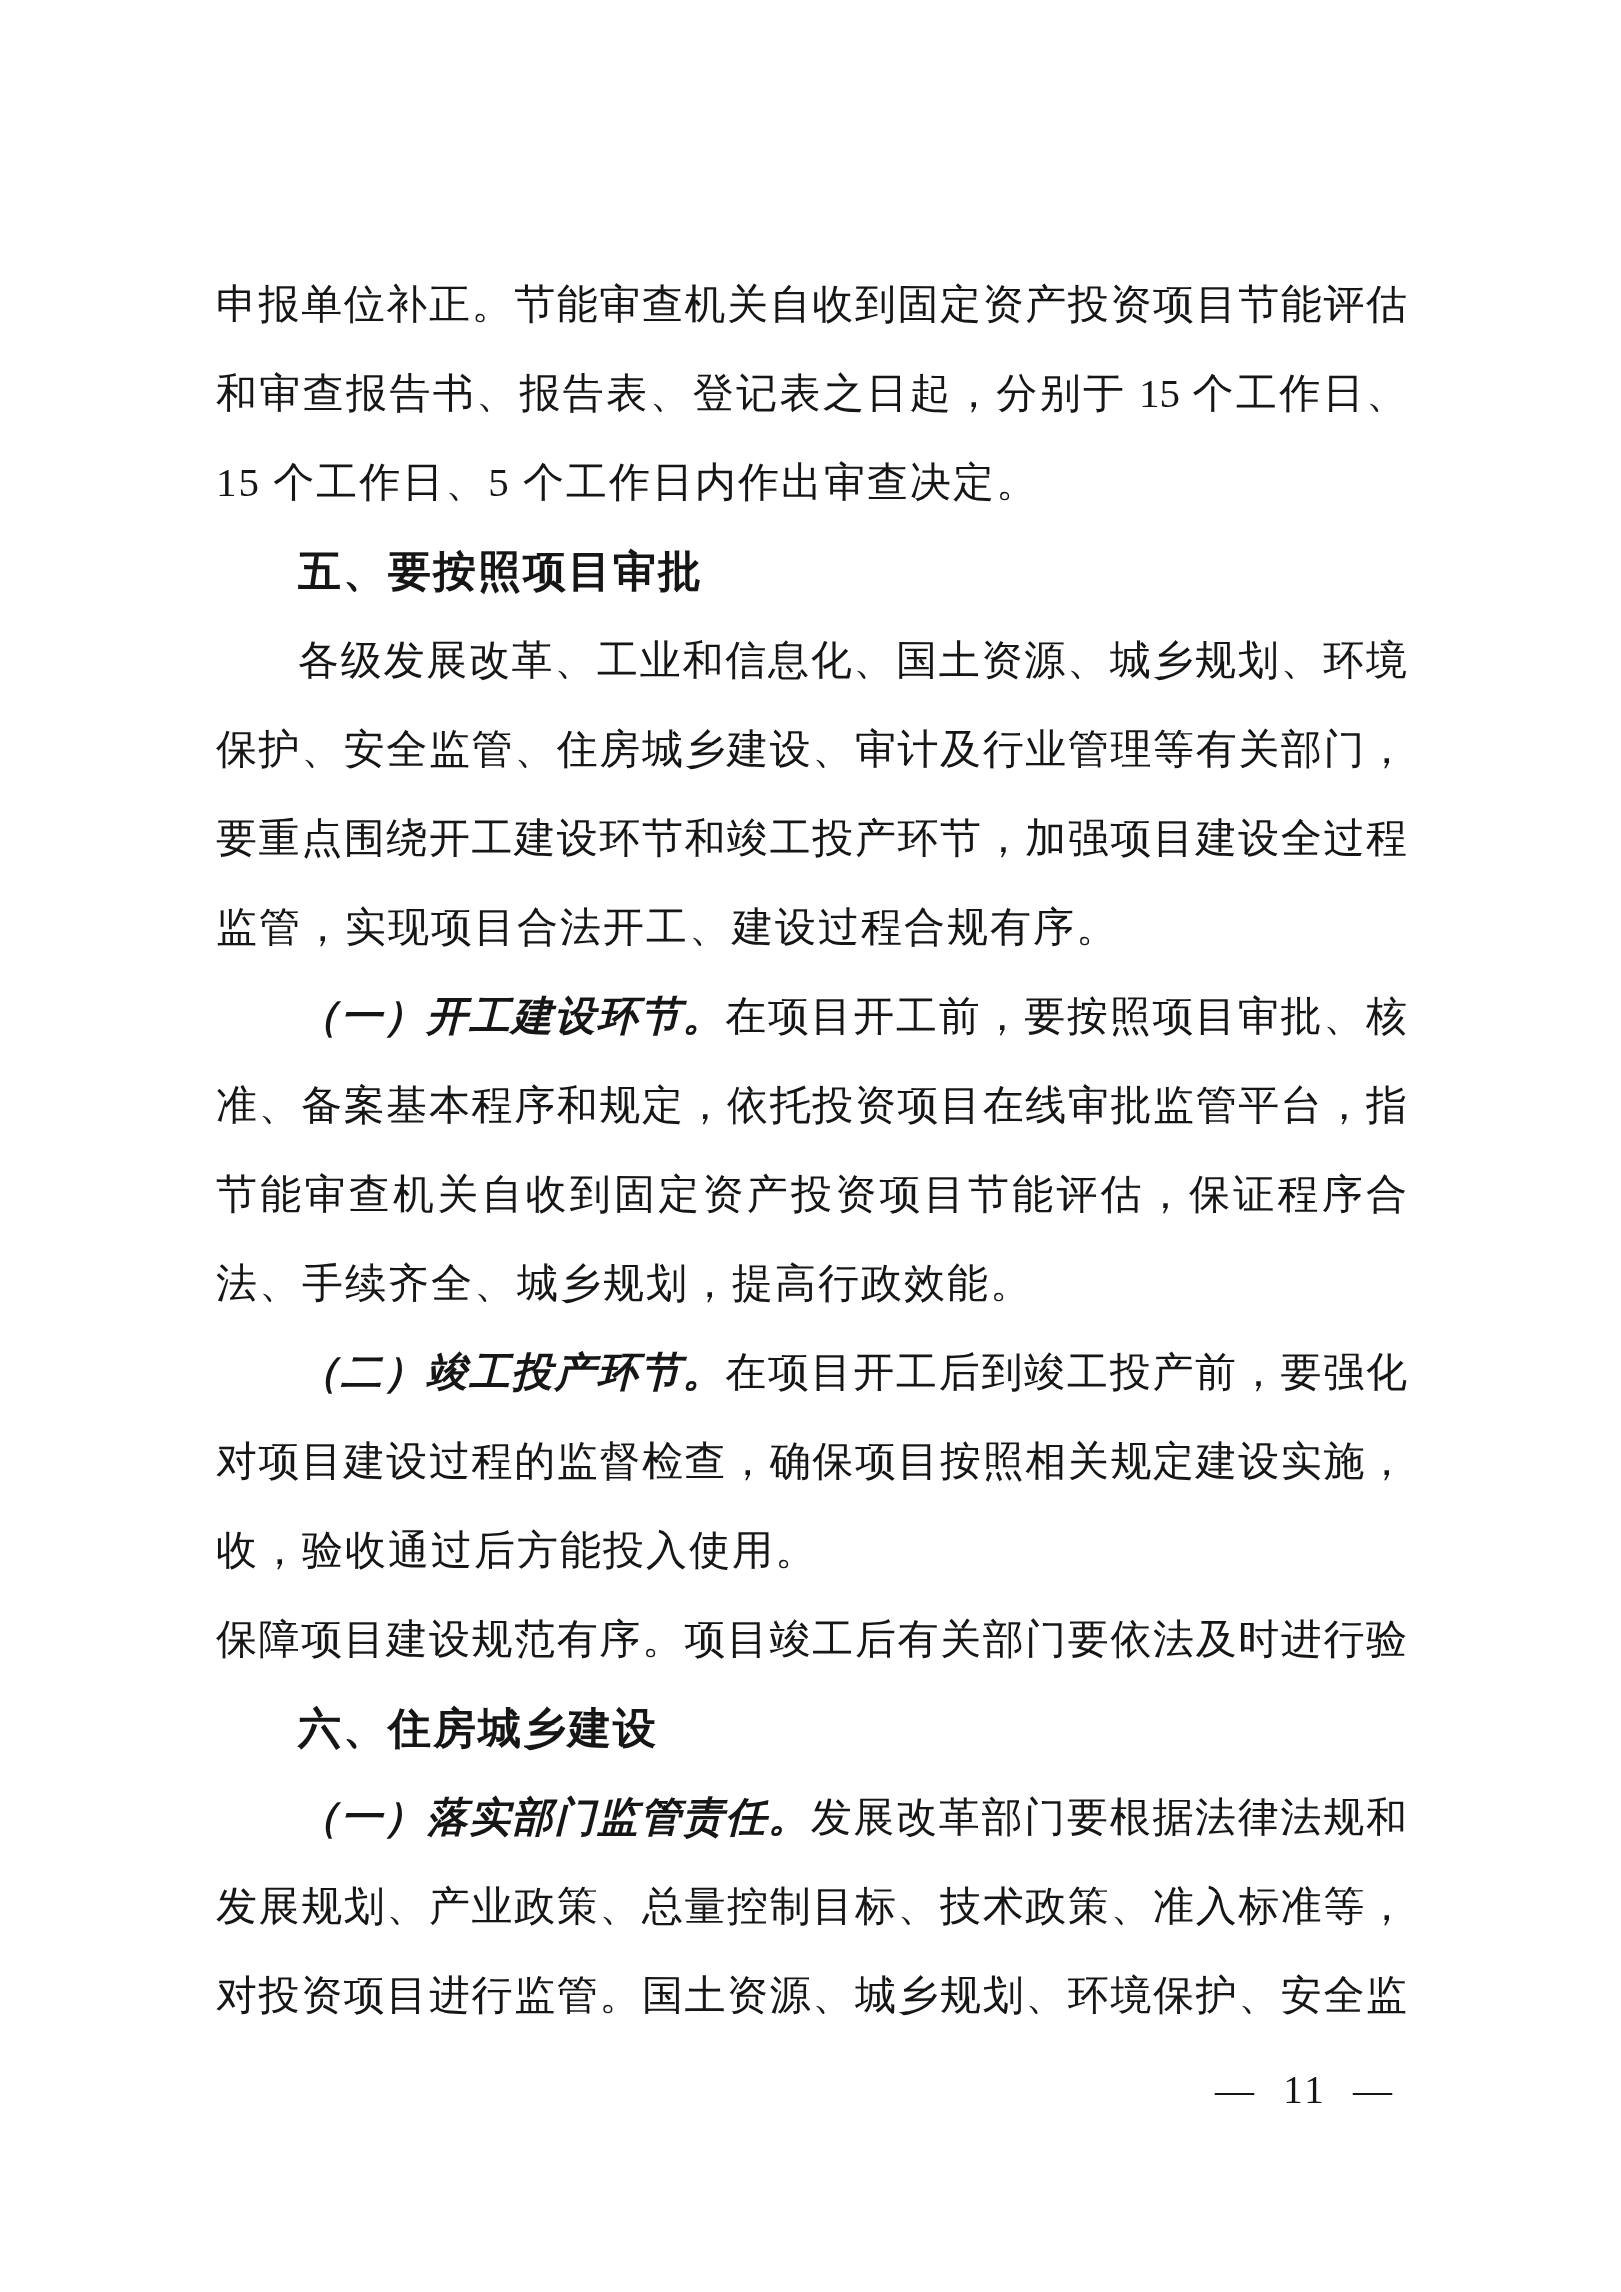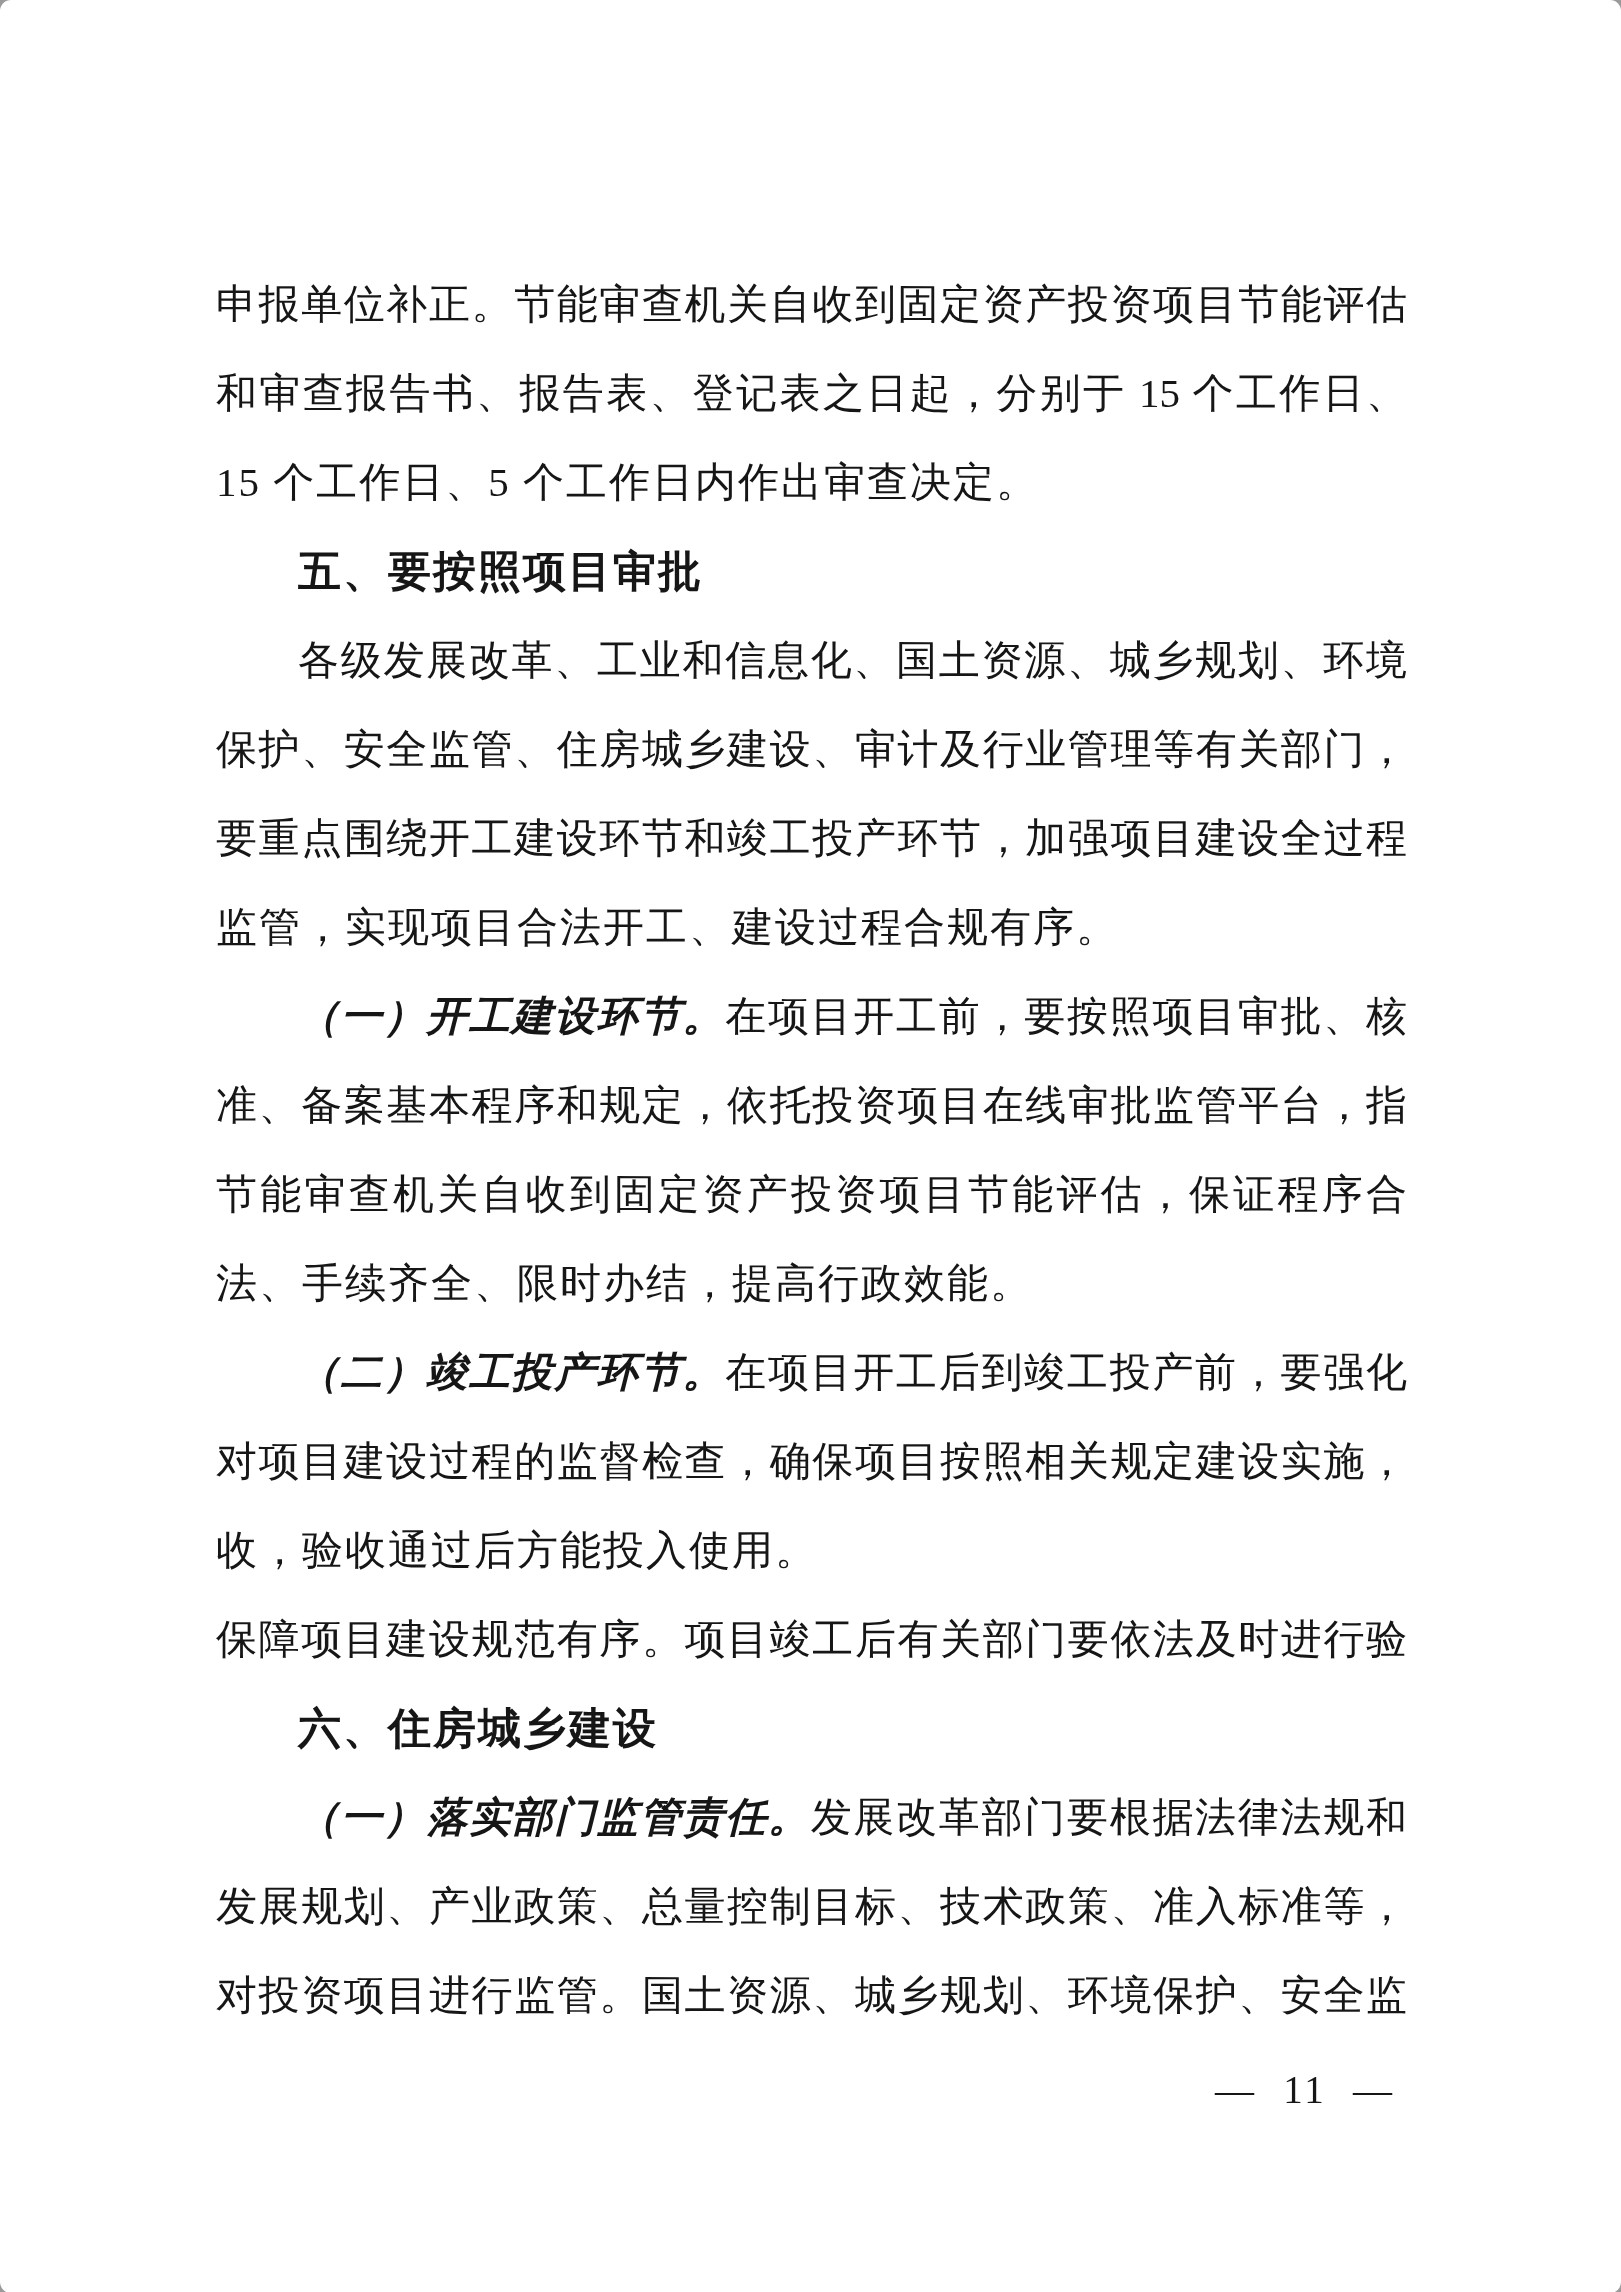--- a/index.html
+++ b/index.html
@@ -3,21 +3,20 @@
 <meta charset="utf-8">
 <style>
   html,body{margin:0;padding:0;background:#9a9a9a;}
   .page{
     position:relative;
     width:1621px;height:2293px;
     background:#ffffff;
     color:#161616;
     font-family:"Liberation Serif","DejaVu Serif",serif;
     overflow:hidden;
-    border-radius:11px;
   }
   .content{
     position:absolute;
     left:216px;top:260px;width:1191px;
   }
   .line{
     height:89px;
     line-height:89px;
     font-size:41px;
     letter-spacing:2px;
@@ -65,21 +64,21 @@
     <div class="line just indent">各级发展改革、工业和信息化、国土资源、城乡规划、环境</div>
     <div class="line just">保护、安全监管、住房城乡建设、审计及行业管理等有关部门，</div>
     <div class="line just">要重点围绕开工建设环节和竣工投产环节，加强项目建设全过程</div>
     <div class="line">监管，实现项目合法开工、建设过程合规有序。</div>
 
     <div class="line just indent">
       <span class="lead">（一）开工建设环节。</span><span>在项目开工前，要按照项目审批、核</span>
     </div>
     <div class="line just">准、备案基本程序和规定，依托投资项目在线审批监管平台，指</div>
     <div class="line just">节能审查机关自收到固定资产投资项目节能评估，保证程序合</div>
-    <div class="line">法、手续齐全、限时办结，提高行政效能。</div>
+    <div class="line">法、手续齐全、城乡规划，提高行政效能。</div>
 
     <div class="line just indent">
       <span class="lead">（二）竣工投产环节。</span><span>在项目开工后到竣工投产前，要强化</span>
     </div>
     <div class="line just">对项目建设过程的监督检查，确保项目按照相关规定建设实施，</div>
     <div class="line">收，验收通过后方能投入使用。</div>
     <div class="line just">保障项目建设规范有序。项目竣工后有关部门要依法及时进行验</div>
 
     <div class="line heading indent">六、住房城乡建设</div>
 

